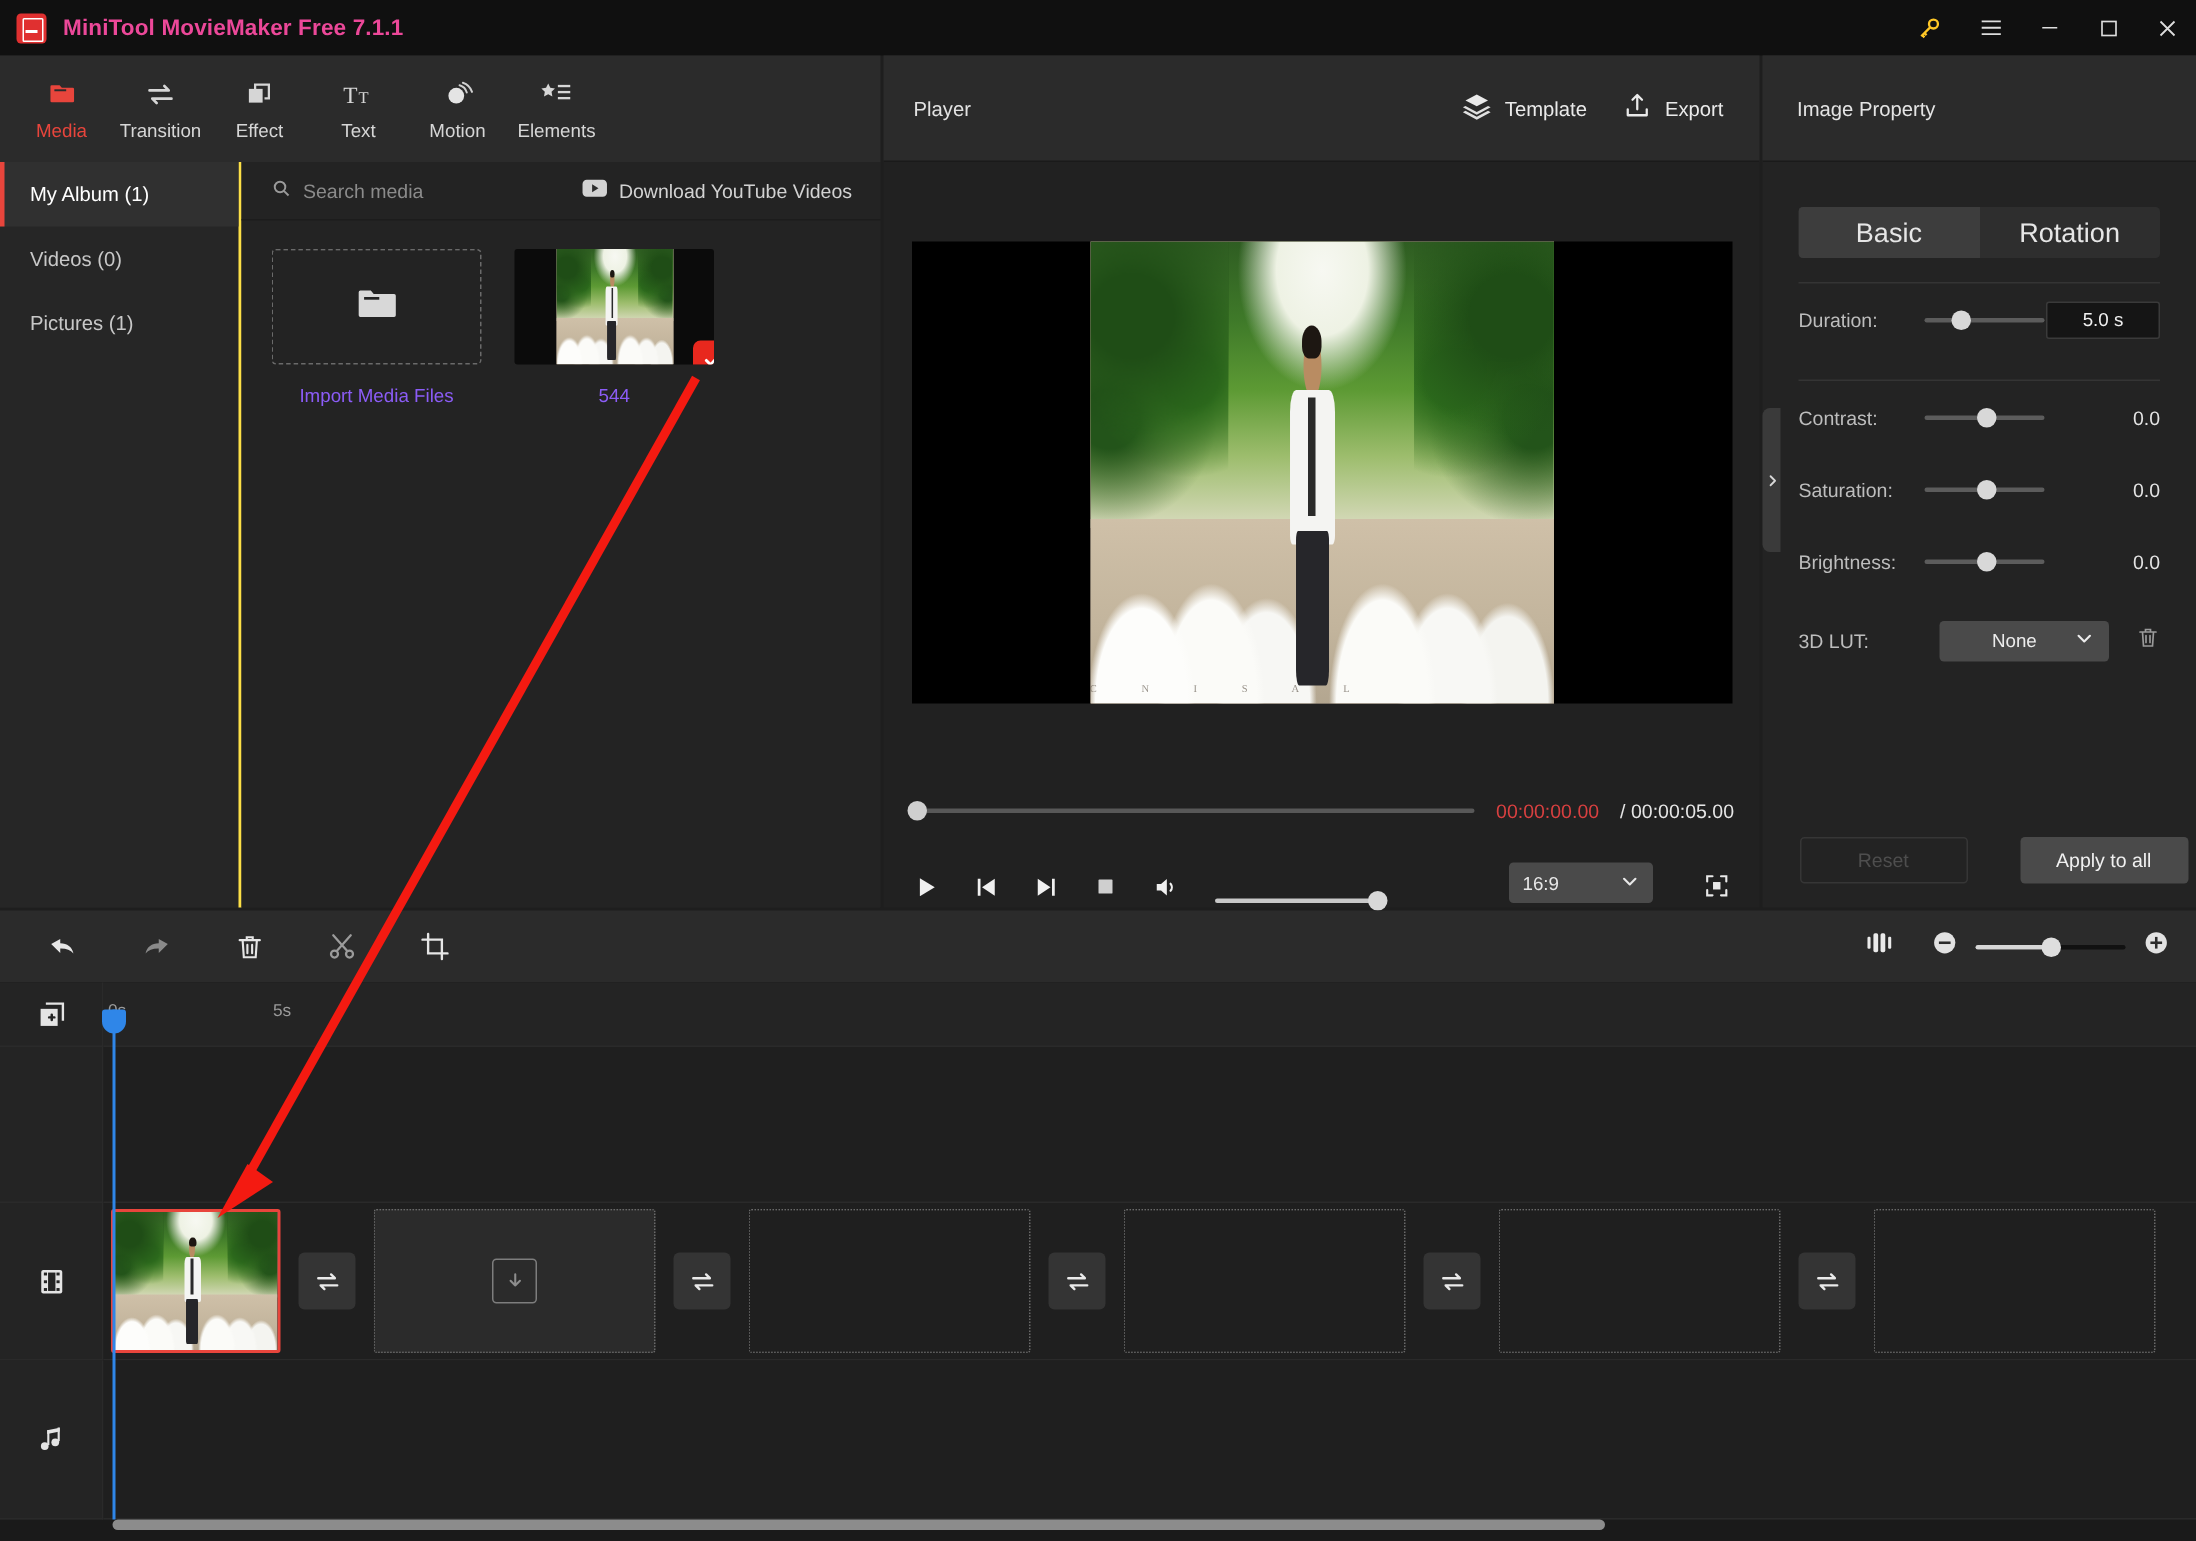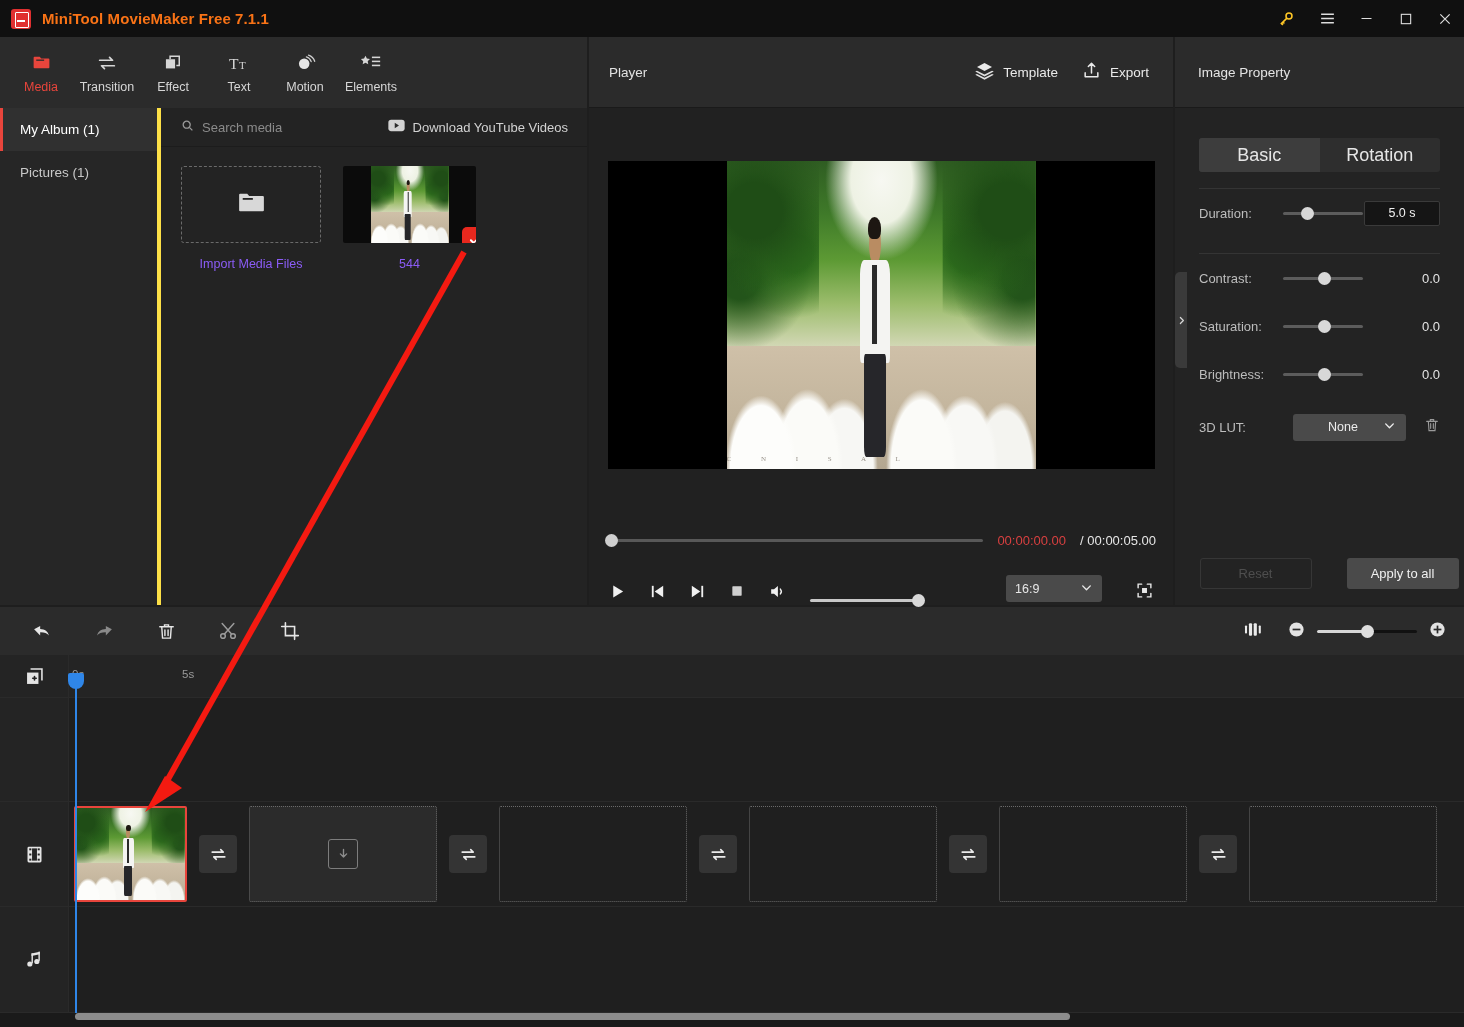--- a/index.html
+++ b/index.html
@@ -21,21 +21,21 @@
     width: 20px; height: 20px; margin-left: 11px; border-radius: 3px;
     background: #e03030; position: relative; flex: none;
   }
   .app-logo::before {
     content: ""; position: absolute; left: 4px; top: 3px; width: 12px; height: 14px;
     border: 1.5px solid #fff; border-radius: 1px;
   }
   .app-logo::after {
     content: ""; position: absolute; left: 6px; top: 11px; width: 8px; height: 2px; background: #fff;
   }
-  .app-title { color: #f97316; font-size: 15px; font-weight: bold; margin-left: 11px; letter-spacing: .1px; }
+  .app-title { color: #ec4899; font-size: 15px; font-weight: bold; margin-left: 11px; letter-spacing: .1px; }
   .win-btns { margin-left: auto; display: flex; align-items: center; height: 37px; }
   .win-btn {
     width: 39px; height: 37px; display: flex; align-items: center; justify-content: center;
     color: #ddd;
   }
   .win-btn.key { color: #ffc726; font-size: 15px; width: 44px; }
   .win-btn svg { display: block; }
 
   
   .toolbar {
@@ -44,21 +44,21 @@
   }
   .tool {
     width: 66px; height: 62px; display: flex; flex-direction: column;
     align-items: center; justify-content: center; gap: 6px; color: #d6d6d6; font-size: 12.5px;
   }
   .tool .ic { height: 22px; display: flex; align-items: center; justify-content: center; }
   .tool.active { color: #e8453c; }
 
   
   .library { position: absolute; left: 0; top: 108px; width: 587px; height: 497px; background: #232323; }
-  .lib-side { position: absolute; left: 0; top: 0; width: 161px; height: 497px; background: #262626; border-right: 4px solid #fde047; }
+  .lib-side { position: absolute; left: 0; top: 0; width: 161px; height: 497px; background: #262626; border-right: 2px solid #fde047; }
   .lib-item {
     height: 43px; display: flex; align-items: center; padding-left: 20px;
     color: #c8c8c8; font-size: 13.5px; position: relative;
   }
   .lib-item.active { background: #303030; color: #fff; }
   .lib-item.active::before { content: ""; position: absolute; left: 0; top: 0; width: 3px; height: 43px; background: #e8453c; }
 
   .lib-main { position: absolute; left: 161px; top: 0; right: 0; height: 497px; background: #232323; }
   .lib-bar { height: 39px; display: flex; align-items: center; border-bottom: 1px solid #1c1c1c; }
   .search-box { display: flex; align-items: center; gap: 8px; margin-left: 20px; color: #8b8b8b; font-size: 13px; }
@@ -322,20 +322,23 @@
       <span>Elements</span>
     </div>
   </div>
 
   <div class="library">
     <div class="lib-side">
       <div class="lib-item active">
         <span>My Album (1)</span>
       </div>
       <div class="lib-item">
+        <span>Videos (0)</span>
+      </div>
+      <div class="lib-item">
         <span>Pictures (1)</span>
       </div>
     </div>
 
     <div class="lib-main">
       <div class="lib-bar">
         <div class="search-box">
           <span>
             <svg width="13" height="13" viewBox="0 0 24 24" fill="none" stroke="#9a9a9a" stroke-width="2.4">
                 <circle cx="10.5" cy="10.5" r="6.5"></circle>

